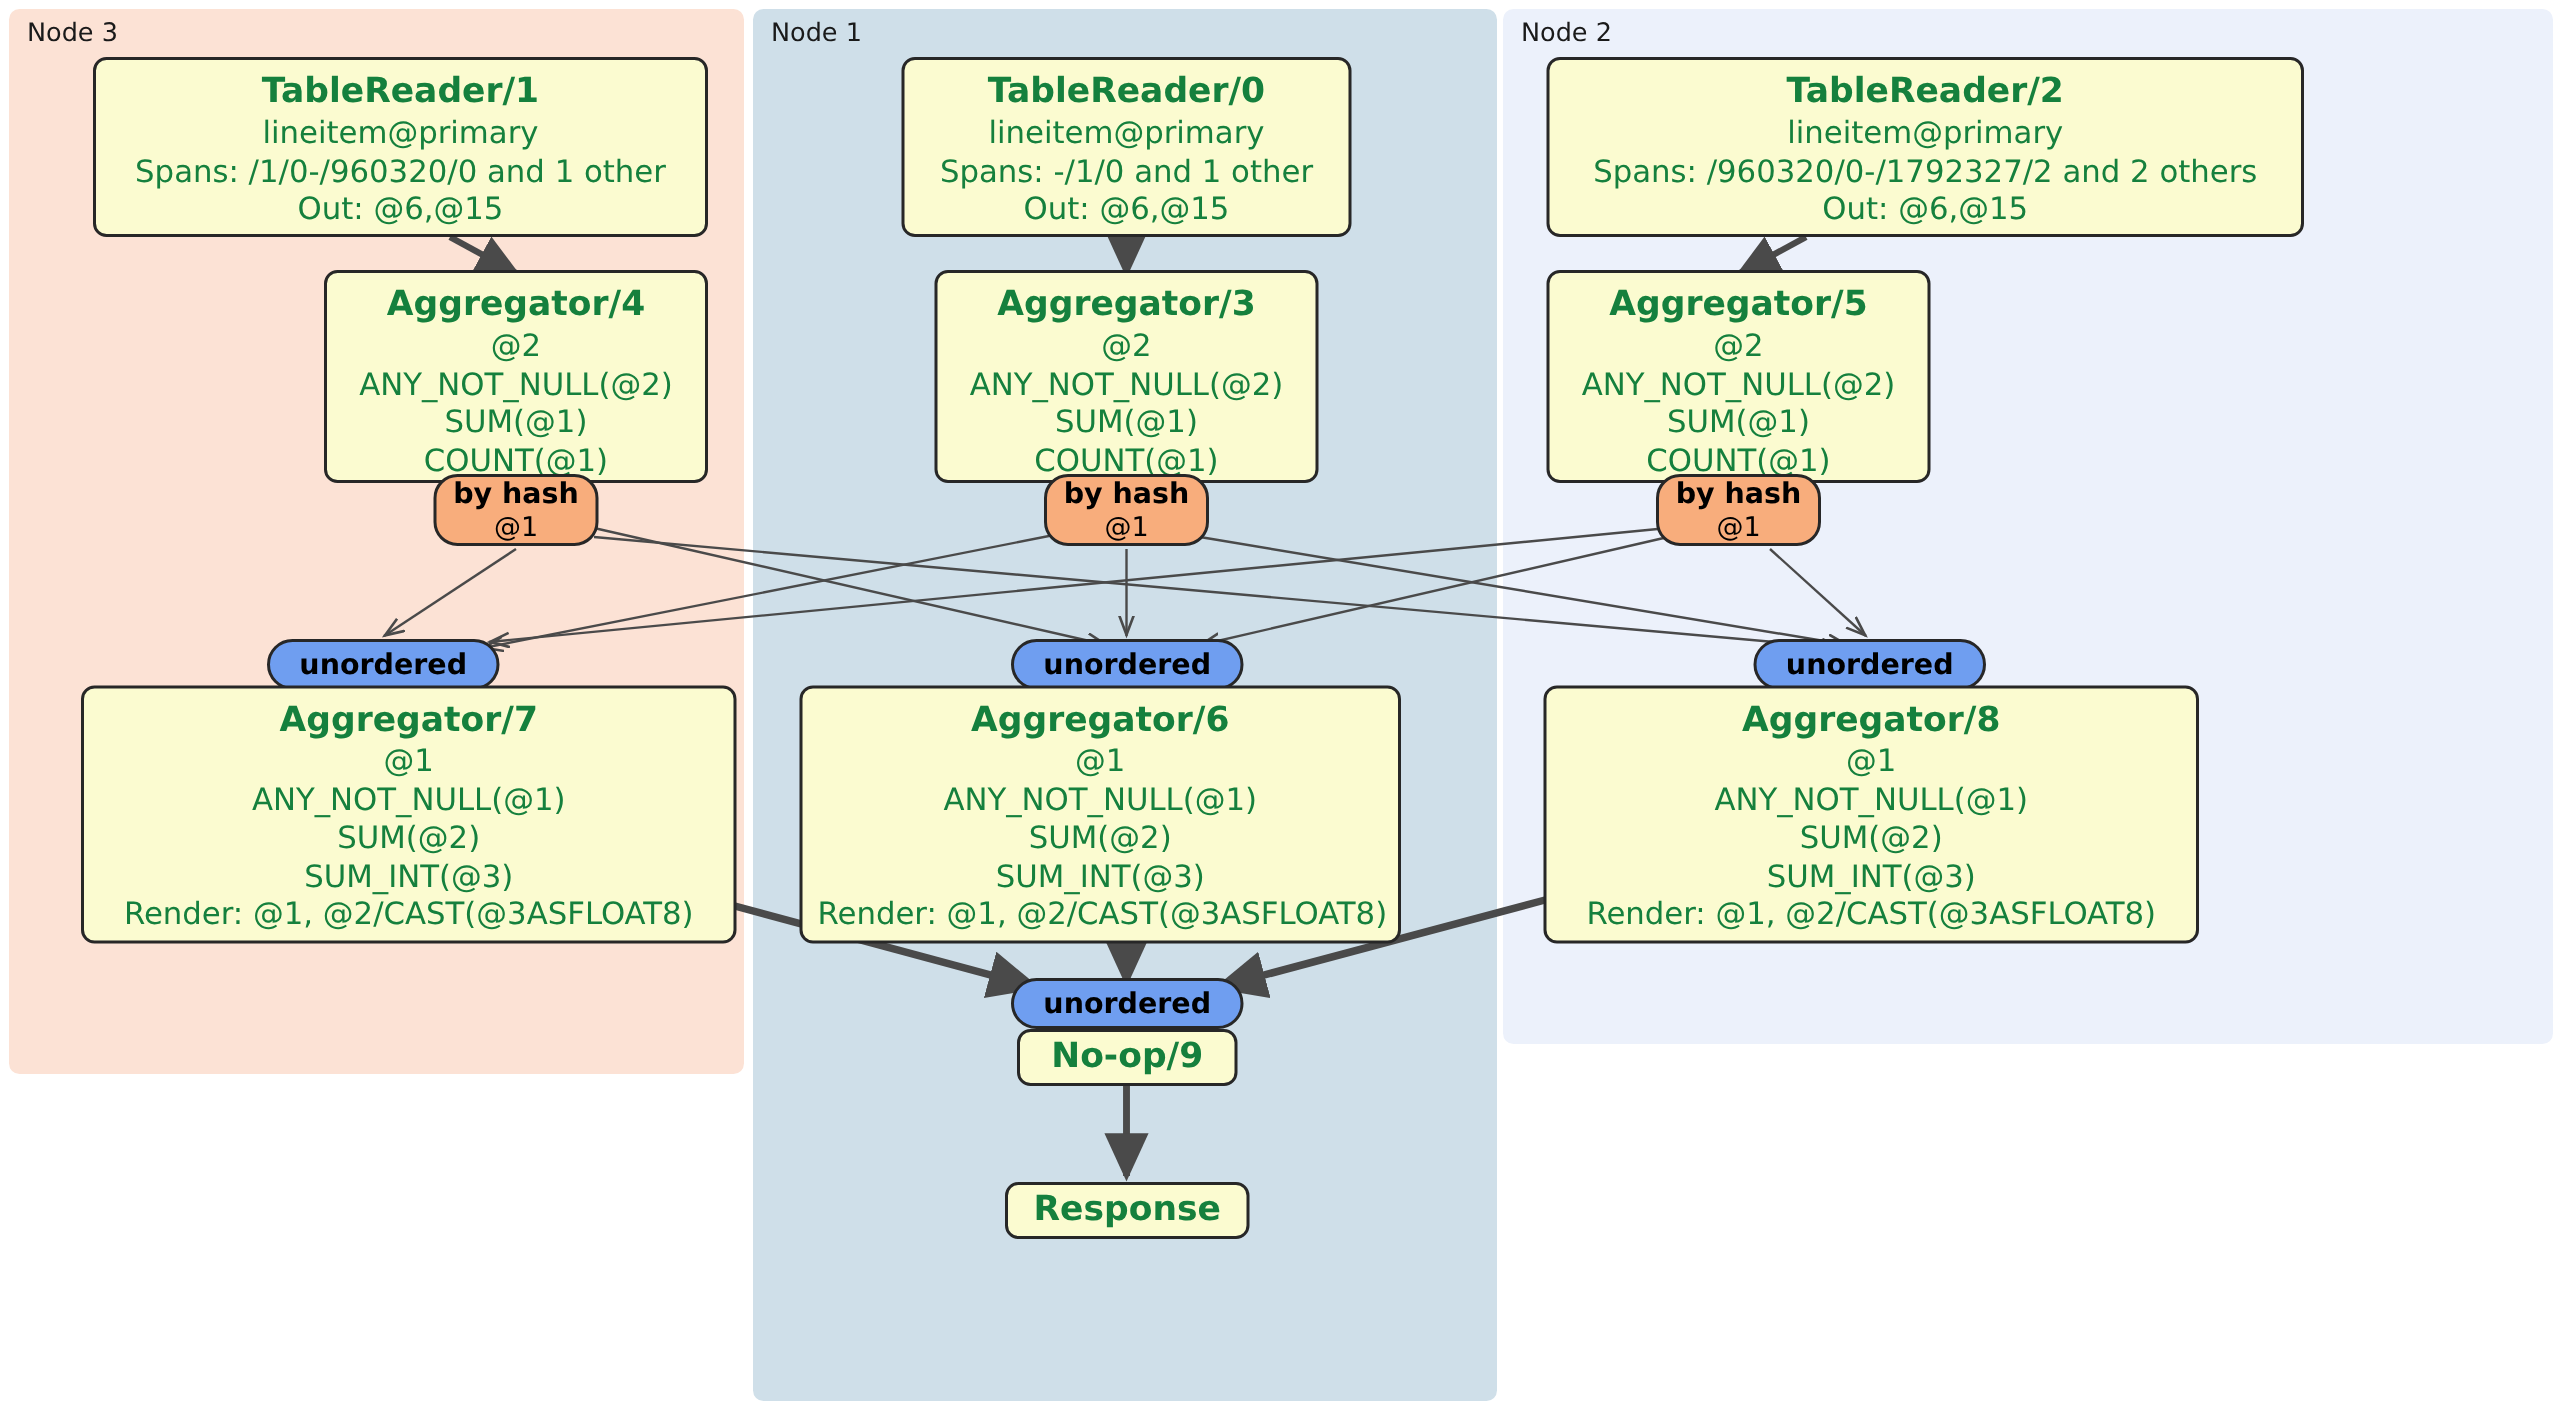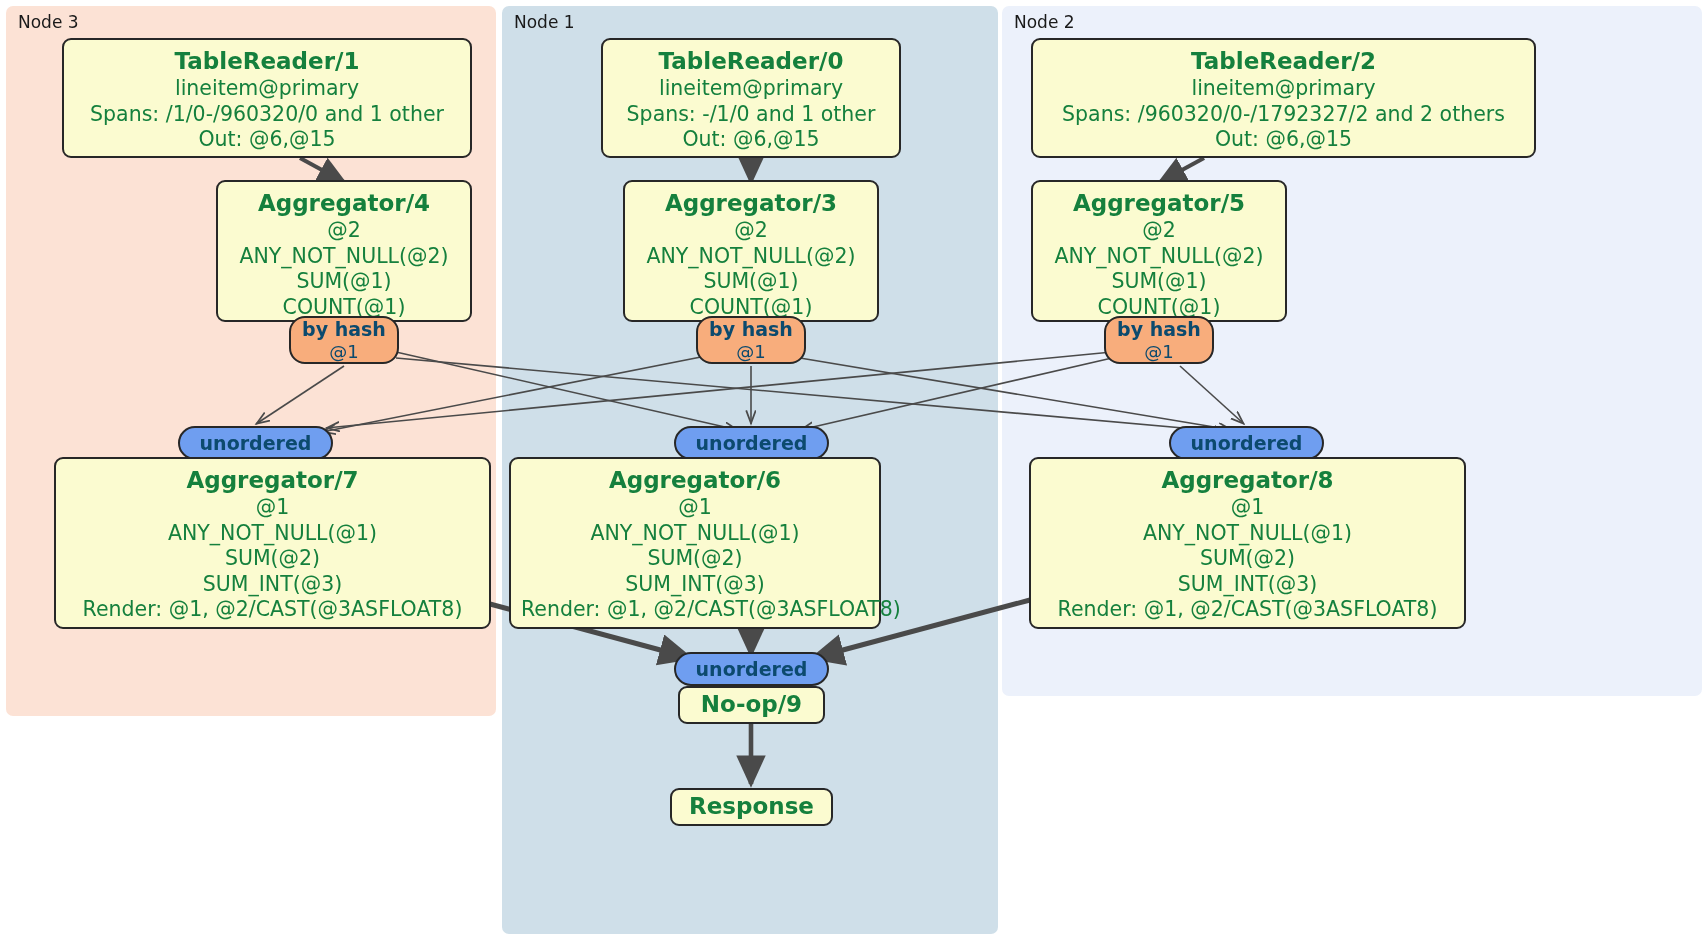--- a/index.html
+++ b/index.html
@@ -71,21 +71,21 @@
   }
 
   
   .badge {
     position: absolute;
     box-sizing: border-box;
     border: 2px solid #272727;
     border-radius: 14px;
     text-align: center;
     font-family: "DejaVu Sans", sans-serif;
-    color: #0c4a6e;
+    color: #000000;
     display: flex;
     flex-direction: column;
     align-items: center;
     justify-content: center;
     line-height: 22px;
     white-space: nowrap;
   }
   .badge .badge-title {
     font-weight: bold;
     font-size: 19px;
@@ -237,21 +237,21 @@
 
   <div class="proc-box" style="left:54px; top:457px; width:437px; height:172px;">
     <span class="proc-title">Aggregator/7</span>
     <span class="proc-line">@1</span>
     <span class="proc-line">ANY_NOT_NULL(@1)</span>
     <span class="proc-line">SUM(@2)</span>
     <span class="proc-line">SUM_INT(@3)</span>
     <span class="proc-line">Render: @1, @2/CAST(@3ASFLOAT8)</span>
   </div>
 
-  <div class="proc-box" style="left:509px; top:457px; width:372px; height:172px;">
+  <div class="proc-box" style="left:533px; top:457px; width:401px; height:172px;">
     <span class="proc-title">Aggregator/6</span>
     <span class="proc-line">@1</span>
     <span class="proc-line">ANY_NOT_NULL(@1)</span>
     <span class="proc-line">SUM(@2)</span>
     <span class="proc-line">SUM_INT(@3)</span>
     <span class="proc-line">Render: @1, @2/CAST(@3ASFLOAT8)</span>
   </div>
 
   <div class="proc-box" style="left:1029px; top:457px; width:437px; height:172px;">
     <span class="proc-title">Aggregator/8</span>

